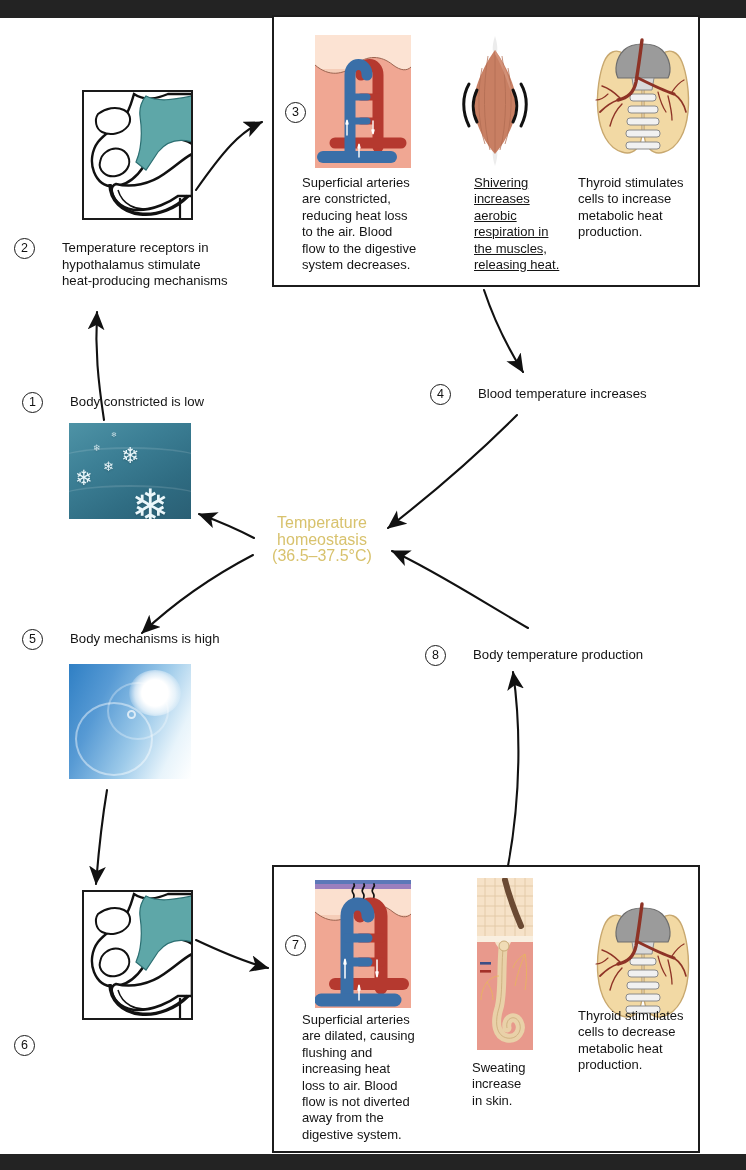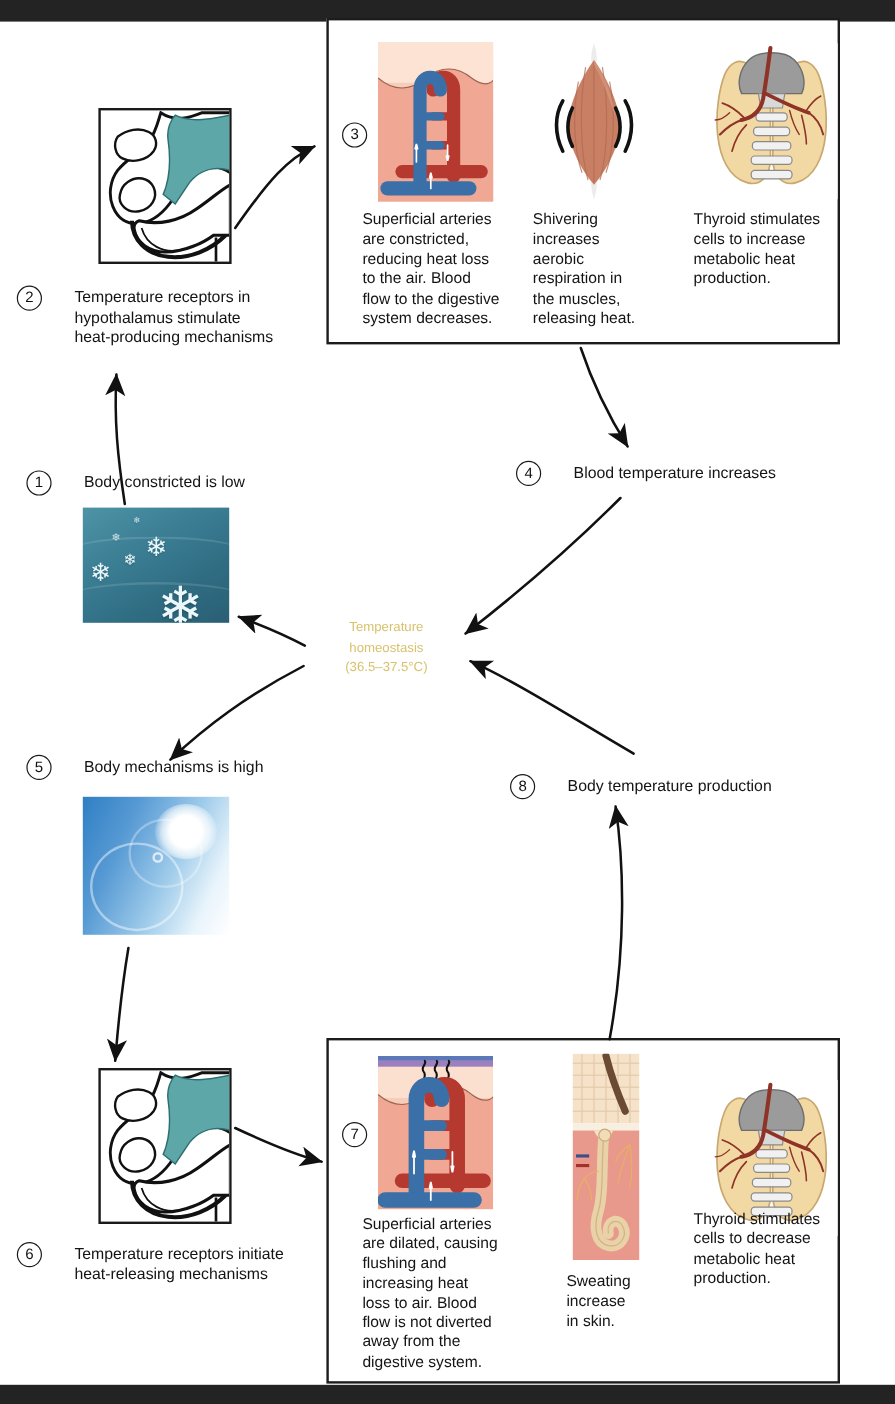--- a/index.html
+++ b/index.html
@@ -48,21 +48,21 @@
   
   .hypo-box { position:absolute; border:2px solid #1a1a1a; background:#fff; overflow:hidden; }
 
   
   .vessel { position:absolute; overflow:hidden; background:linear-gradient(180deg,#fbe3d4 0%,#f6cdb9 18%,#efab96 45%,#e89c86 100%); }
   .muscle-img { position:absolute; overflow:hidden; background:#fff; }
   .thyroid-img { position:absolute; overflow:hidden; background:#fff; }
   .sweat-img { position:absolute; overflow:hidden; }
 
   #homeostasis-label {
-    position:absolute; z-index:6; text-align:center; font-size:11px; line-height:16.5px;
+    position:absolute; z-index:6; text-align:center; font-size:16px; line-height:16.5px;
     white-space:pre-line;
   }
 </style>
 </head>
 <body>
 
 <div class="band" id="band-top"></div>
 <div class="band" id="band-bottom"></div>
 
 <svg class="canvas" id="arrow-layer" viewBox="0 0 746 1170">
@@ -169,21 +169,21 @@
     </g>
     <path d="M40,16 C50,30 56,48 58,64 C52,46 46,30 40,20 Z" fill="#d79980" opacity=".7"></path>
     <g stroke="#111" stroke-width="3" fill="none" stroke-linecap="round">
       <path d="M14,50 C7,62 7,78 14,92"></path>
       <path d="M22,56 C17,66 17,78 22,88"></path>
       <path d="M66,50 C73,62 73,78 66,92"></path>
       <path d="M58,56 C63,66 63,78 58,88"></path>
     </g>
   </svg>
 </div>
-<div class="panel-cap" style="position:absolute; left:444px; top:175px; width:108px; z-index:6;">Shivering
+<div class="panel-cap" style="position:absolute; left:474px; top:175px; width:108px; z-index:6;text-decoration:underline;">Shivering
 increases
 aerobic
 respiration in
 the muscles,
 releasing heat.</div>
 
 <div class="thyroid-img" id="img-thyroid-top" style="left:588px; top:36px; width:110px; height:130px; z-index:5;">
   <svg viewBox="0 0 110 130" width="110" height="130">
     <path d="M36,18 C28,12 20,16 16,26 C12,36 8,56 10,76 C12,96 20,112 34,116
              C46,120 54,110 54,96 L54,40 C54,28 46,22 36,18 Z" fill="#f2d9a4" stroke="#c8a86f" stroke-width="1.4"></path>
@@ -270,22 +270,20 @@
     <path d="M32,92 C48,96 66,92 80,82 C92,74 100,66 108,62 L108,104 L94,104 C86,110 70,118 54,118
              C40,118 30,110 28,100 C27,96 29,93 32,92 Z" fill="#fff" stroke="#111" stroke-width="2.6"></path>
     <path d="M26,92 C26,108 38,120 56,122 C74,124 92,116 104,104" fill="none" stroke="#111" stroke-width="3.4"></path>
     <path d="M34,98 C38,112 52,120 68,116" fill="none" stroke="#111" stroke-width="1.5"></path>
     <path d="M96,106 L96,128" stroke="#111" stroke-width="2.2" fill="none"></path>
   </svg>
 </div>
 
 <div class="step" id="step-6" style="left:14px; top:1035px; width:255px;">
   <span class="num">6</span>
-  <span class="step-text">Temperature receptors initiate
-heat-releasing mechanisms</span>
 </div>
 
 <div class="mech-box" id="box-heat-releasing" style="left:272px; top:865px; width:428px; height:288px;"></div>
 
 <div class="step mech-num" style="left:285px; top:935px;">
   <span class="num">7</span>
 </div>
 
 <div class="vessel" id="img-vessel-dilated" style="left:315px; top:880px; width:96px; height:128px; z-index:5; background:none;">
   <svg viewBox="0 0 96 128" width="96" height="128">

